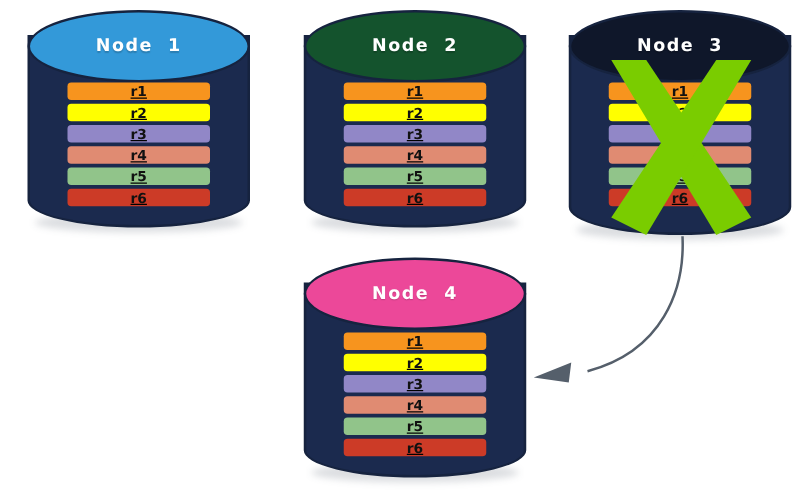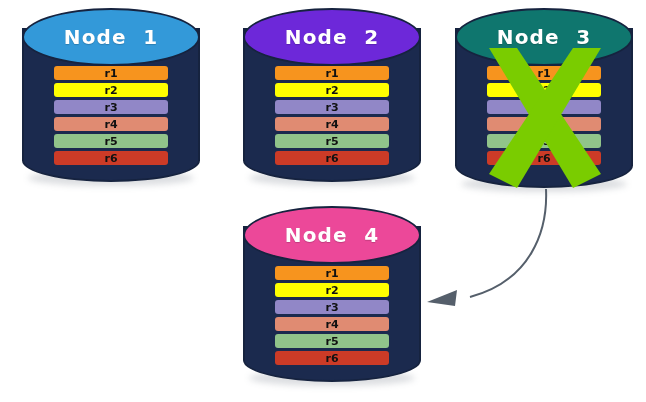--- a/index.html
+++ b/index.html
@@ -60,34 +60,35 @@
     border-radius: 50%;
     box-sizing: border-box;
     z-index: 3;
     display: flex;
     align-items: center;
     justify-content: center;
   }
   .node-title {
     color: #ffffff;
     font-weight: bold;
-    font-size: 20px;
+    font-size: 14px;
     letter-spacing: 1.2px;
     white-space: pre;
     text-shadow: 0 1px 1px rgba(0,0,0,0.18);
   }
   .rows {
     position: absolute;
     left: 0;
     width: 100%;
     z-index: 4;
     display: flex;
     flex-direction: column;
     align-items: center;
     gap: 3px;
+    text-decoration: underline;
   }
   .row {
     width: 64%;
     height: 14px;
     border-radius: 3px;
     display: flex;
     align-items: center;
     justify-content: center;
     color: #111111;
     font-weight: bold;
@@ -142,21 +143,21 @@
       </div>
       <div class="row" style="background:#cc3b27;">
         <span>r6</span>
       </div>
     </div>
   </div>
 
   <div class="node" style="left:243px; top:8px; width:178px; height:174px;">
     <div class="node-shadow"></div>
     <div class="cyl-body" style="background: rgb(27, 42, 78);"></div>
-    <div class="cyl-top" style="background: #6d28d9;">
+    <div class="cyl-top" style="background: #14532d;">
       <span class="node-title">Node  2</span>
     </div>
     <div class="rows" style="top:58px;">
       <div class="row" style="background:#f7941e;">
         <span>r1</span>
       </div>
       <div class="row" style="background:#ffff00;">
         <span>r2</span>
       </div>
       <div class="row" style="background:#9187c7;">
@@ -170,21 +171,21 @@
       </div>
       <div class="row" style="background:#cc3b27;">
         <span>r6</span>
       </div>
     </div>
   </div>
 
   <div class="node" style="left:455px; top:8px; width:178px; height:180px;">
     <div class="node-shadow"></div>
     <div class="cyl-body" style="background: rgb(27, 42, 78);"></div>
-    <div class="cyl-top" style="background: #0f766e;">
+    <div class="cyl-top" style="background: #0f172a;">
       <span class="node-title">Node  3</span>
     </div>
     <div class="rows" style="top:58px;">
       <div class="row" style="background:#f7941e;">
         <span>r1</span>
       </div>
       <div class="row" style="background:#ffff00;">
         <span>r2</span>
       </div>
       <div class="row" style="background:#9187c7;">

